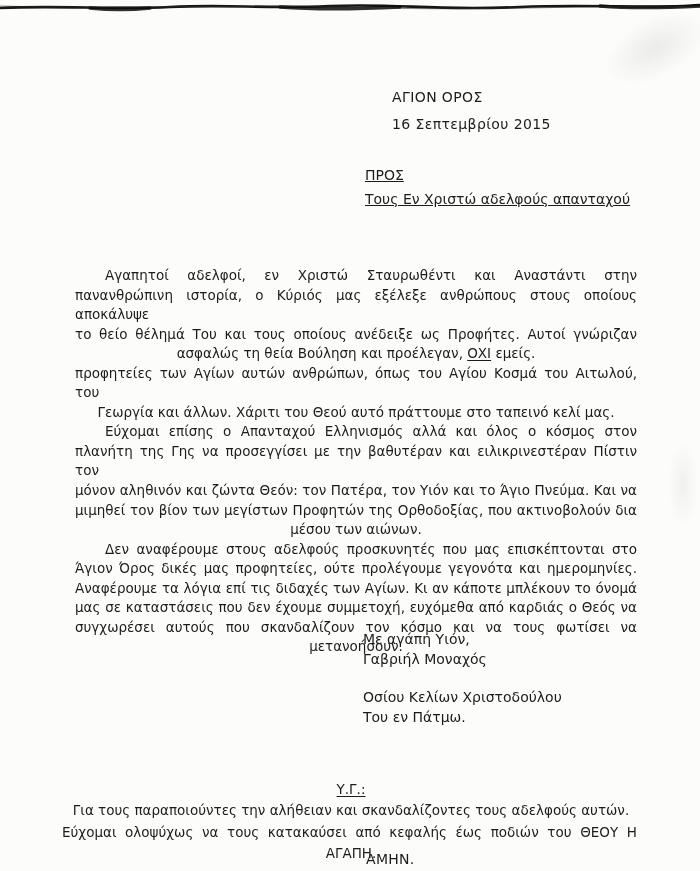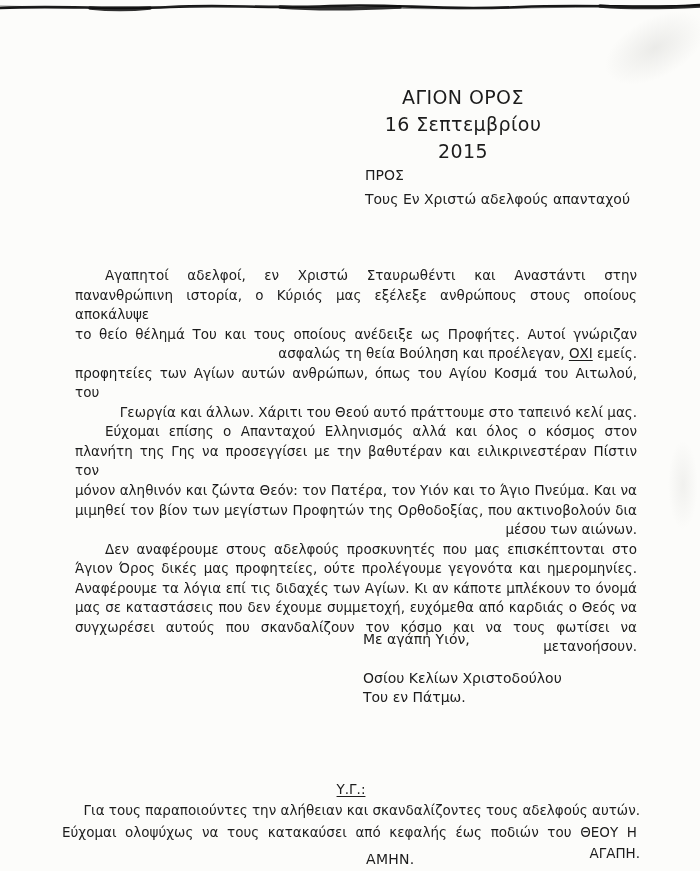--- a/index.html
+++ b/index.html
@@ -15,34 +15,34 @@
   .smudge-tr{
     position:absolute;top:18px;right:-10px;width:110px;height:60px;
     background:radial-gradient(ellipse at center,rgba(130,130,125,0.14),rgba(130,130,125,0) 70%);
     transform:rotate(-28deg);
   }
   .smudge-r{
     position:absolute;top:440px;right:2px;width:30px;height:90px;
     background:radial-gradient(ellipse at center,rgba(140,140,135,0.10),rgba(140,140,135,0) 70%);
   }
   .letterhead{
-    position:absolute;top:84px;left:374px;width:178px;
-    text-align:center;font-size:19px;line-height:27px;
+    position:absolute;top:84px;left:392px;width:178px;
+    text-align:left;font-size:14px;line-height:27px;
     letter-spacing:0.4px;font-weight:500;
   }
   .recipient{
     position:absolute;top:164px;left:365px;width:300px;
-    font-size:14px;line-height:23.5px;
+    font-size:14px;line-height:23.5px;text-decoration:underline;
   }
   .body-text{
     position:absolute;top:238px;left:75px;width:562px;
     font-size:13.5px;line-height:19.55px;margin-top:28px;
   }
   .jline{text-align:justify;text-align-last:justify;text-justify:inter-word;}
-  .lline{text-align:right;}
+  .lline{text-align:center;}
   .ind{text-indent:30px;}
   .uline{text-decoration:underline;text-underline-offset:2px;}
   .signature{
     position:absolute;top:630px;left:363px;width:280px;
     font-size:14px;line-height:19.5px;
   }
   .sig-gap{height:19px;}
   .postscript{
     position:absolute;top:779px;left:62px;width:578px;
     font-size:13.5px;line-height:21.4px;
@@ -101,20 +101,21 @@
       <div class="jline">Άγιον Όρος δικές μας προφητείες, ούτε προλέγουμε γεγονότα και ημερομηνίες.</div>
       <div class="jline">Αναφέρουμε τα λόγια επί τις διδαχές των Αγίων. Κι αν κάποτε μπλέκουν το όνομά</div>
       <div class="jline">μας σε καταστάσεις που δεν έχουμε συμμετοχή, ευχόμεθα από καρδιάς ο Θεός να</div>
       <div class="jline">συγχωρέσει αυτούς που σκανδαλίζουν τον κόσμο και να τους φωτίσει να</div>
       <div class="lline">μετανοήσουν.</div>
     </div>
   </div>
 
   <div class="signature">
     <div>Με αγάπη Υιόν,</div>
+    <div>Γαβριήλ Μοναχός</div>
     <div class="sig-gap"></div>
     <div>Οσίου Κελίων Χριστοδούλου</div>
     <div>Του εν Πάτμω.</div>
   </div>
 
   <div class="postscript">
     <div class="ps-label uline">Υ.Γ.:</div>
     <div class="lline">Για τους παραποιούντες την αλήθειαν και σκανδαλίζοντες τους αδελφούς αυτών.</div>
     <div class="jline" style="width:575px">Εύχομαι ολοψύχως να τους κατακαύσει από κεφαλής έως ποδιών του ΘΕΟΥ Η</div>
     <div class="lline">ΑΓΑΠΗ.</div>

